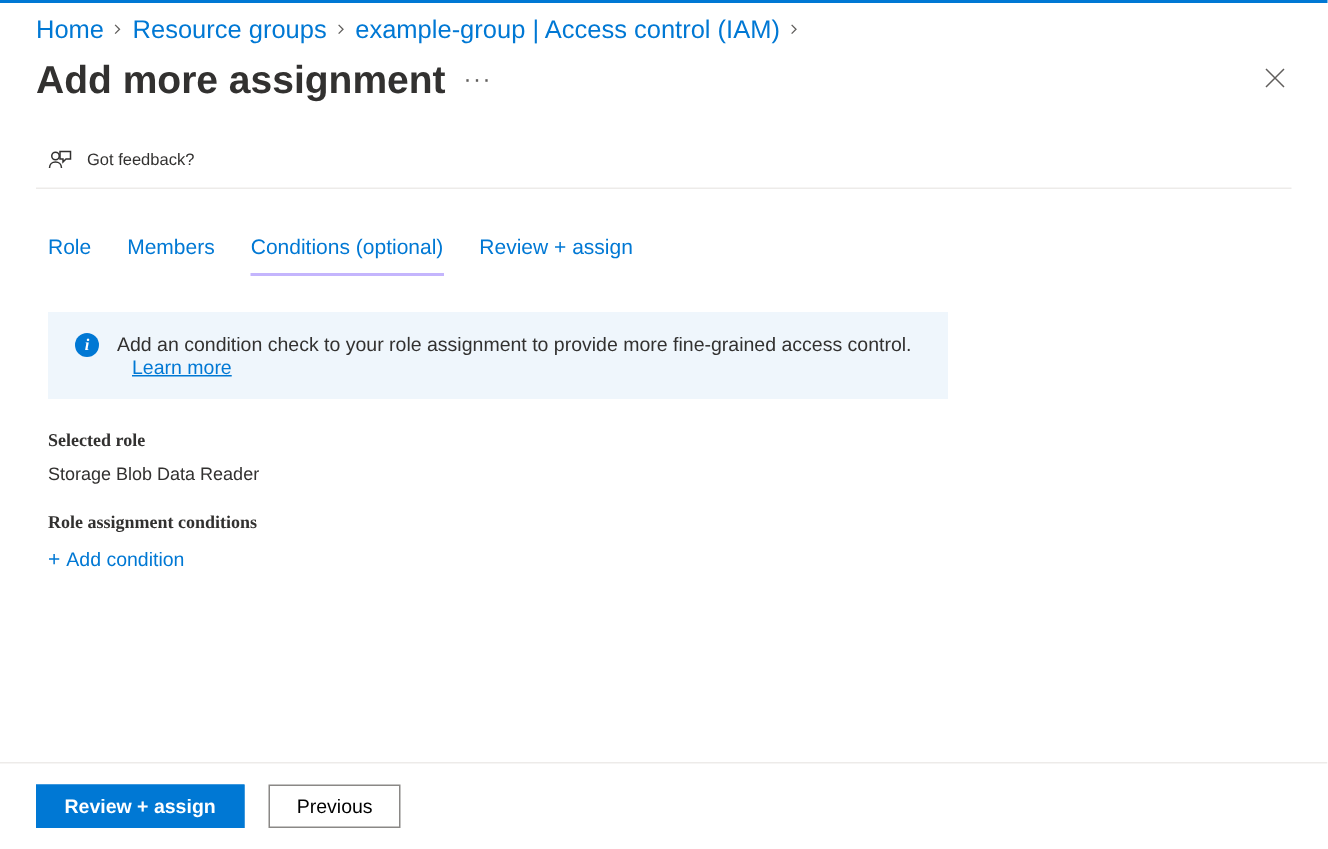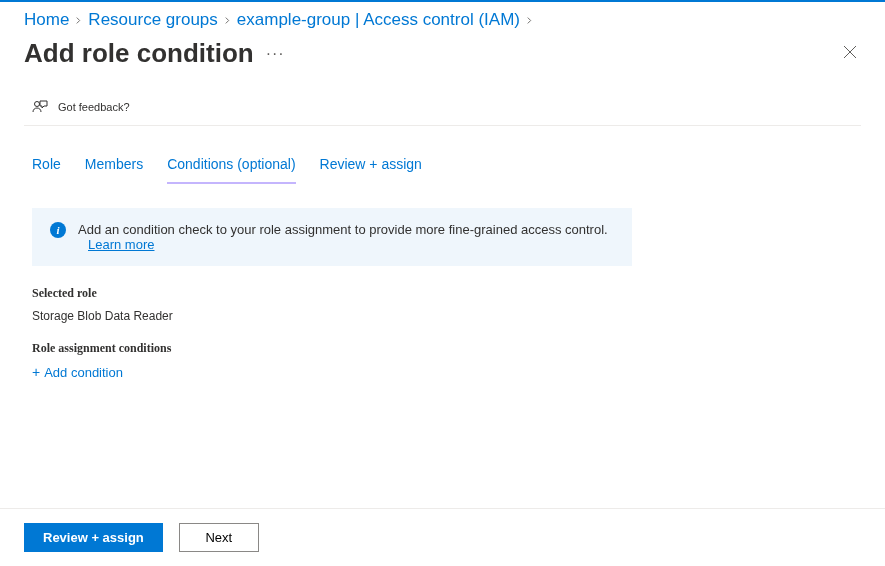--- a/index.html
+++ b/index.html
@@ -203,21 +203,21 @@
   <a>example-group | Access control (IAM)</a>
   <span class="chevron">
     <svg width="7" height="7" viewBox="0 0 8 12">
         <path d="M1 1l5 5-5 5" stroke="#605e5c" stroke-width="1.5" fill="none"></path>
       </svg>
   </span>
 </nav>
 
 <div class="header">
   <div class="header-left">
-    <h1 class="page-title">Add role condition</h1>
+    <h1 class="page-title">Add more assignment</h1>
     <span class="more-icon">···</span>
   </div>
   <span class="close-btn">
     <svg viewBox="0 0 14 14">
         <path d="M1 1l12 12M13 1L1 13" stroke="#605e5c" stroke-width="1"></path>
       </svg>
   </span>
 </div>
 
 <div class="feedback">
@@ -251,14 +251,14 @@
 
   <div class="section-label">Role assignment conditions</div>
   <div class="add-link">
     <span class="plus">+</span>
     <span>Add condition</span>
   </div>
 </div>
 
 <div class="footer">
   <button class="btn primary">Review + assign</button>
-  <button class="btn">Next</button>
+  <button class="btn">Previous</button>
 </div>
 
 </body></html>

